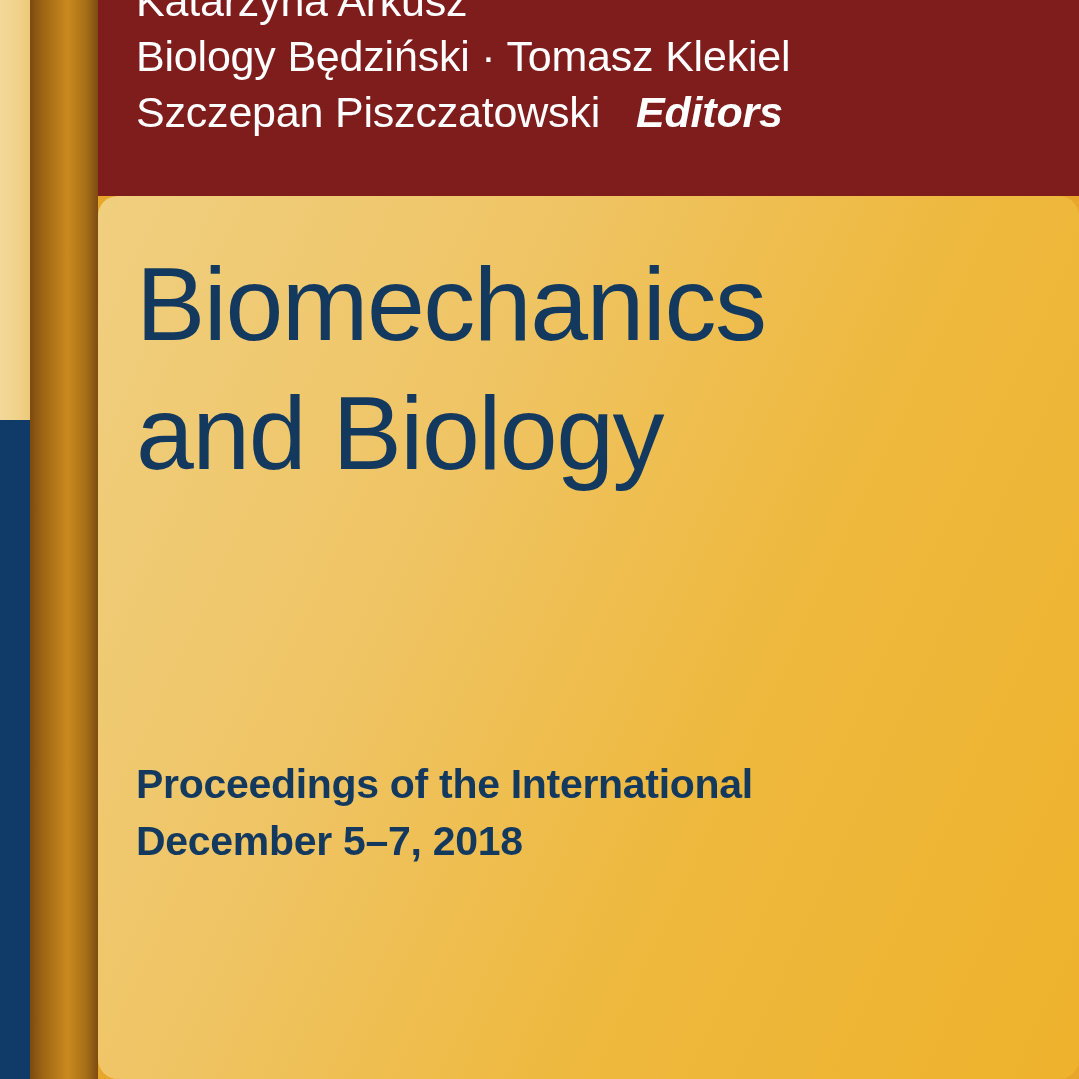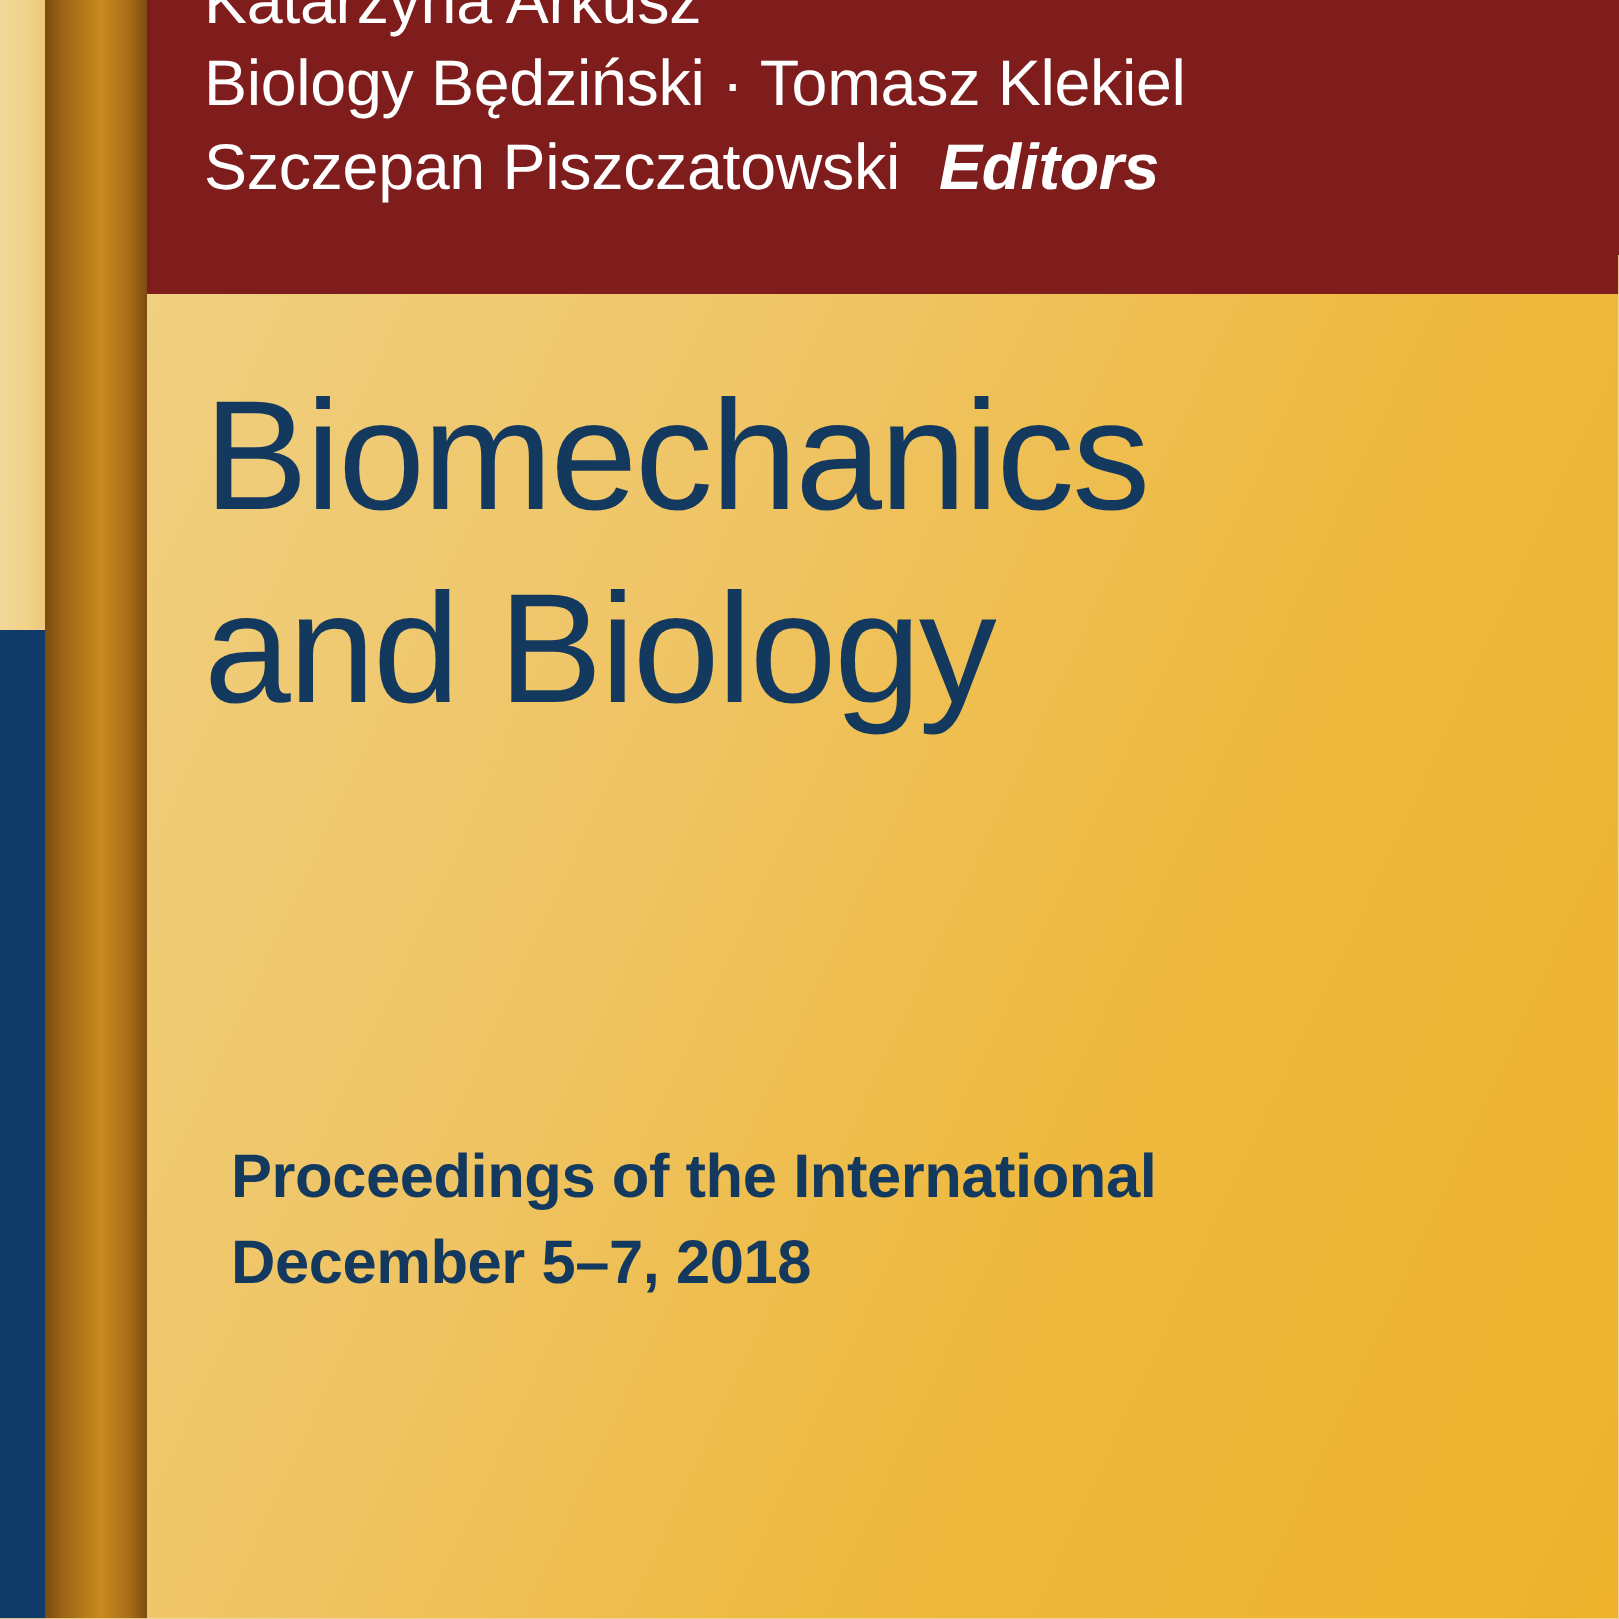--- a/index.html
+++ b/index.html
@@ -62,49 +62,50 @@
     line-height: 1.29;
     letter-spacing: -0.2px;
     font-weight: 400;
   }
   .editors .line {
     white-space: nowrap;
   }
   .editors-role {
     font-style: italic;
     font-weight: 600;
-    margin-left: 26px;
+    margin-left: 36px;
   }
 
   
   .gold-panel {
     position: absolute;
     left: 98px;
     top: 196px;
     right: 0;
     bottom: 0;
     background: linear-gradient(115deg, #f0cf80 0%, #efc464 34%, #eeb93f 62%, #eeb22c 100%);
+    border-radius: 20px;
   }
 
   .title {
     position: absolute;
     left: 38px;
     top: 44px;
     right: 30px;
     color: #14395f;
     font-size: 104px;
     line-height: 1.24;
     font-weight: 400;
     letter-spacing: -1.5px;
   }
   .title .tline { white-space: nowrap; display: block; }
 
   .subtitle {
     position: absolute;
-    left: 56px;
+    left: 38px;
     top: 560px;
     right: 60px;
     color: #14395f;
     font-size: 41px;
     line-height: 1.39;
     font-weight: 600;
     letter-spacing: -0.3px;
   }
   .subtitle .sline { display: block; white-space: nowrap; }
 </style>

